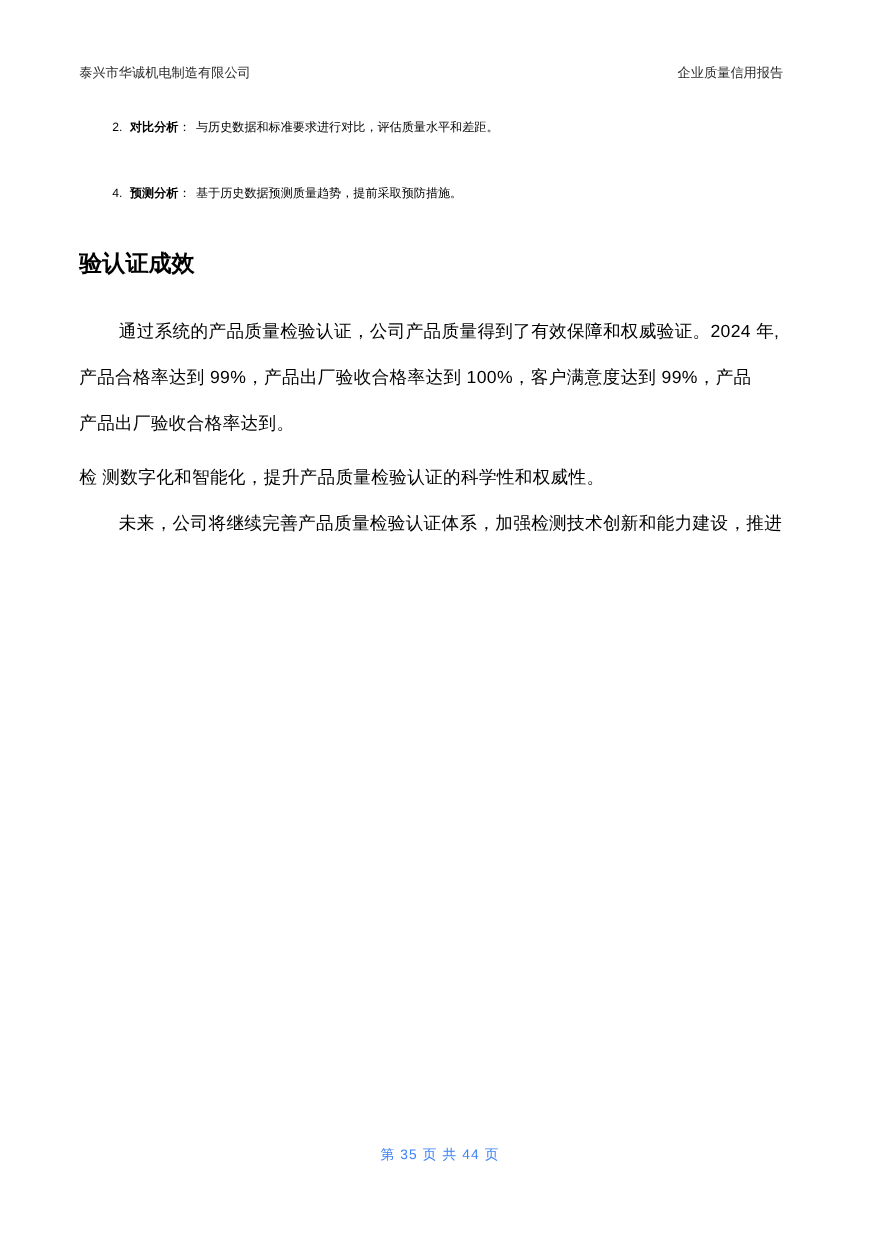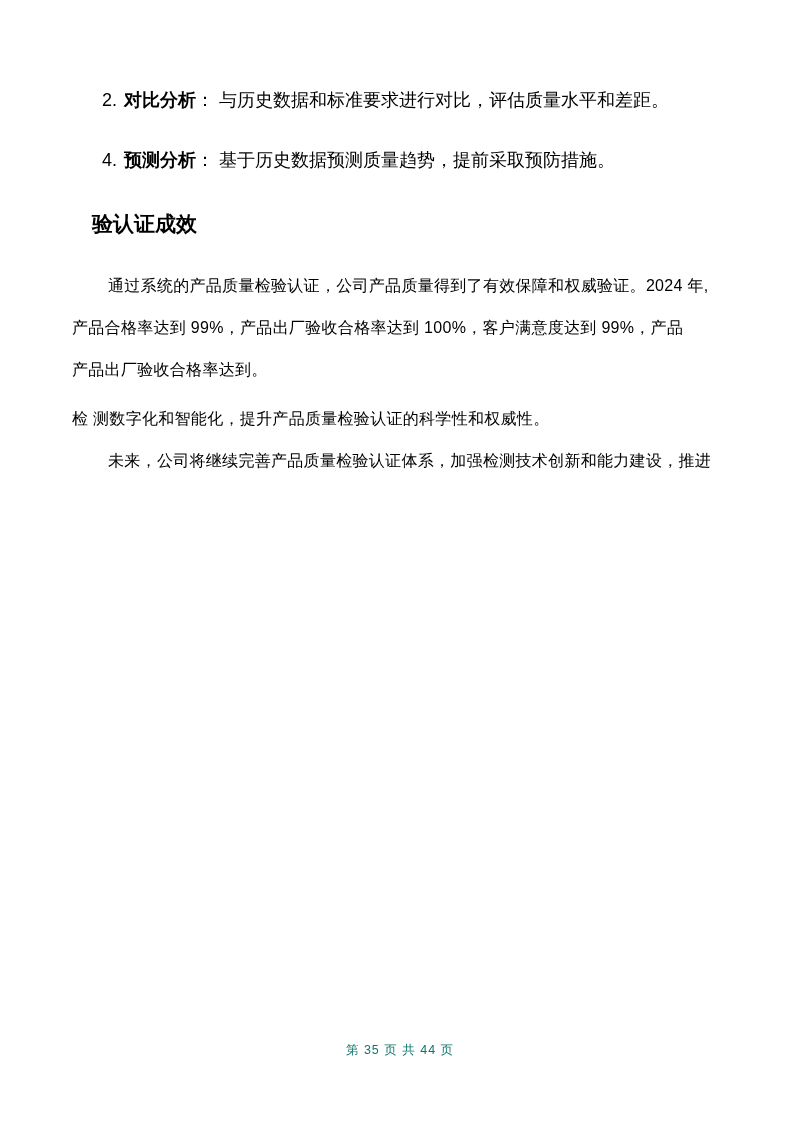--- a/index.html
+++ b/index.html
@@ -31,21 +31,21 @@
     white-space: nowrap;
   }
   
   .num-list {
     margin-top: 33px;
   }
   .num-item {
     padding-left: 30px;
     height: 19px;
     line-height: 19px;
-    font-size: 18px;
+    font-size: 11px;
     margin-bottom: 41px;
     white-space: nowrap;
   }
   .num-item .item-number {
     margin-right: 7px;
   }
   .num-item .item-label {
     font-weight: 700;
   }
   .num-item .item-sep {
@@ -53,21 +53,20 @@
   }
   
   .section-heading {
     margin-top: 41px;
     height: 26px;
     line-height: 26px;
     font-size: 21px;
     font-weight: 700;
     color: #000000;
     white-space: nowrap;
-    margin-left: 20px;
   }
   
   .paragraph {
     margin: 0;
   }
   .paragraph.first {
     margin-top: 28px;
   }
   .paragraph.second {
     margin-top: 7px;
@@ -84,29 +83,33 @@
   }
   
   .doc-footer {
     position: absolute;
     left: 0;
     top: 1041px;
     width: 800px;
     text-align: center;
     font-size: 12.5px;
     line-height: 18px;
-    color: #0f766e;
+    color: #3b82f6;
     letter-spacing: 1px;
   }
 </style>
 </head>
 <body>
 
 <div class="page">
 
+  <div class="doc-header">
+    <span>泰兴市华诚机电制造有限公司</span>
+    <span>企业质量信用报告</span>
+  </div>
 
   <div class="num-list">
 
     <div class="num-item">
       <span class="item-number">2.</span><span class="item-label">对比分析</span><span class="item-sep">：</span><span class="item-text">与历史数据和标准要求进行对比，评估质量水平和差距。</span>
     </div>
 
 
     <div class="num-item">
       <span class="item-number">4.</span><span class="item-label">预测分析</span><span class="item-sep">：</span><span class="item-text">基于历史数据预测质量趋势，提前采取预防措施。</span>

